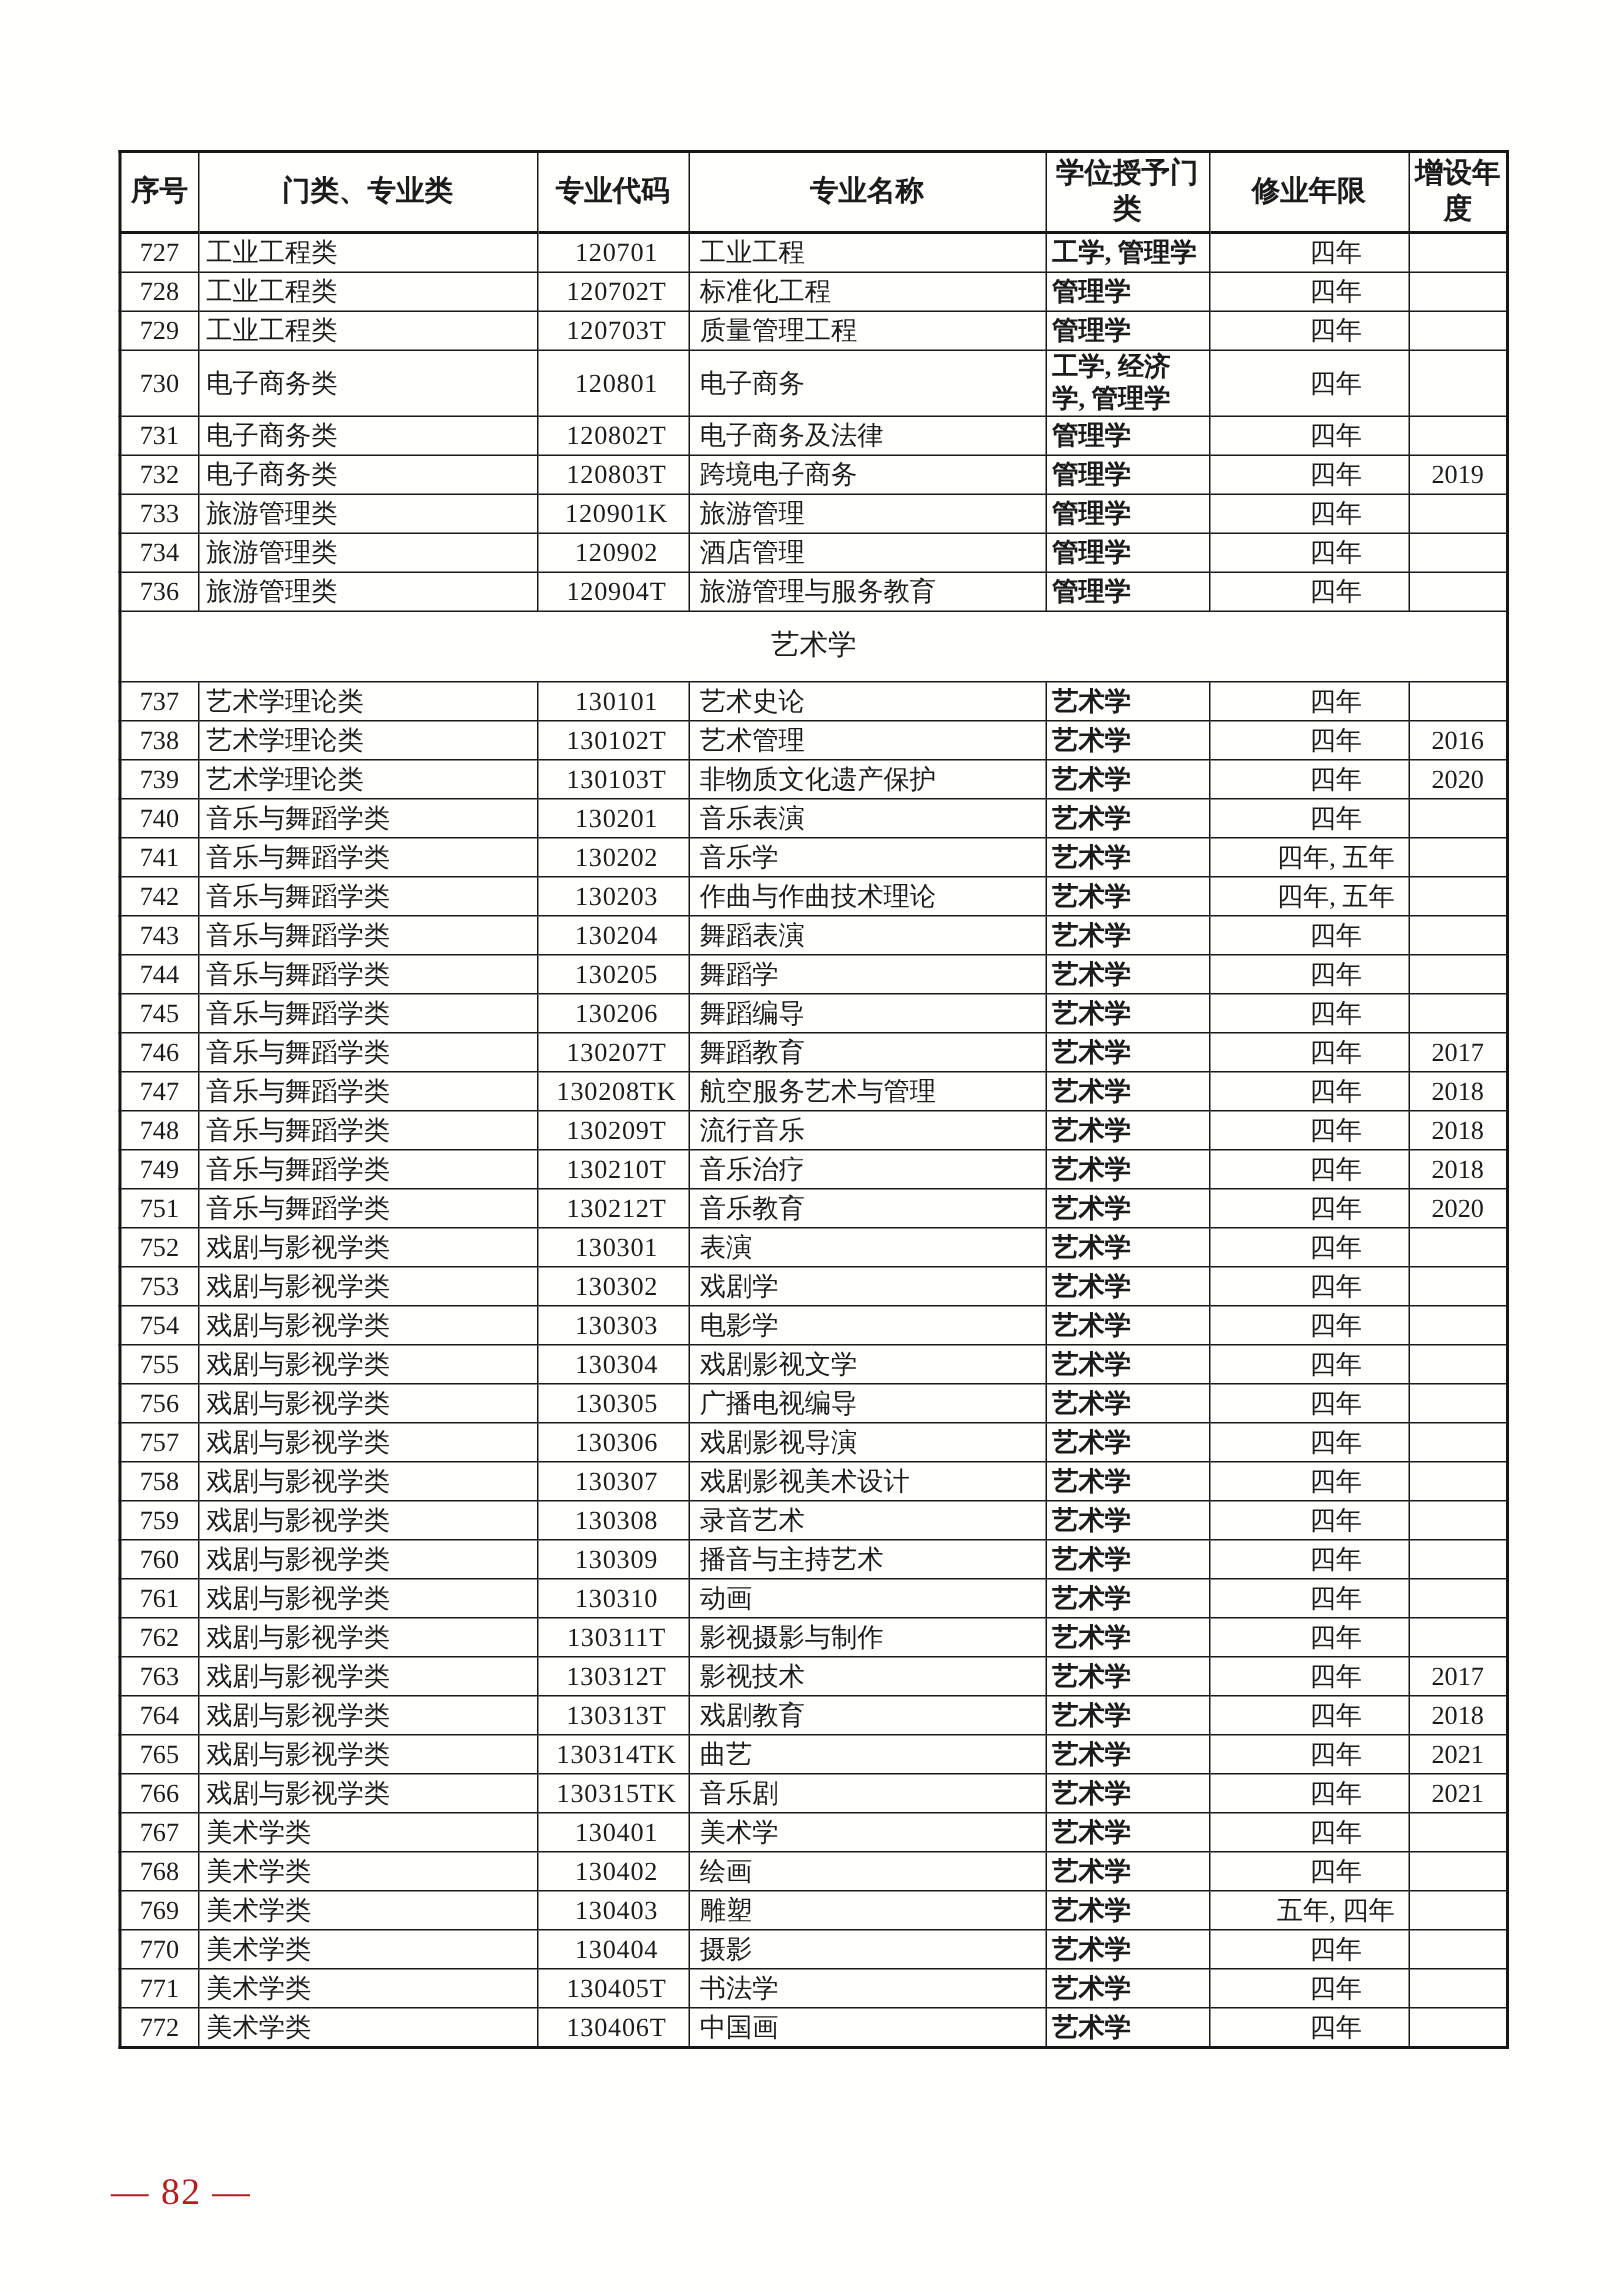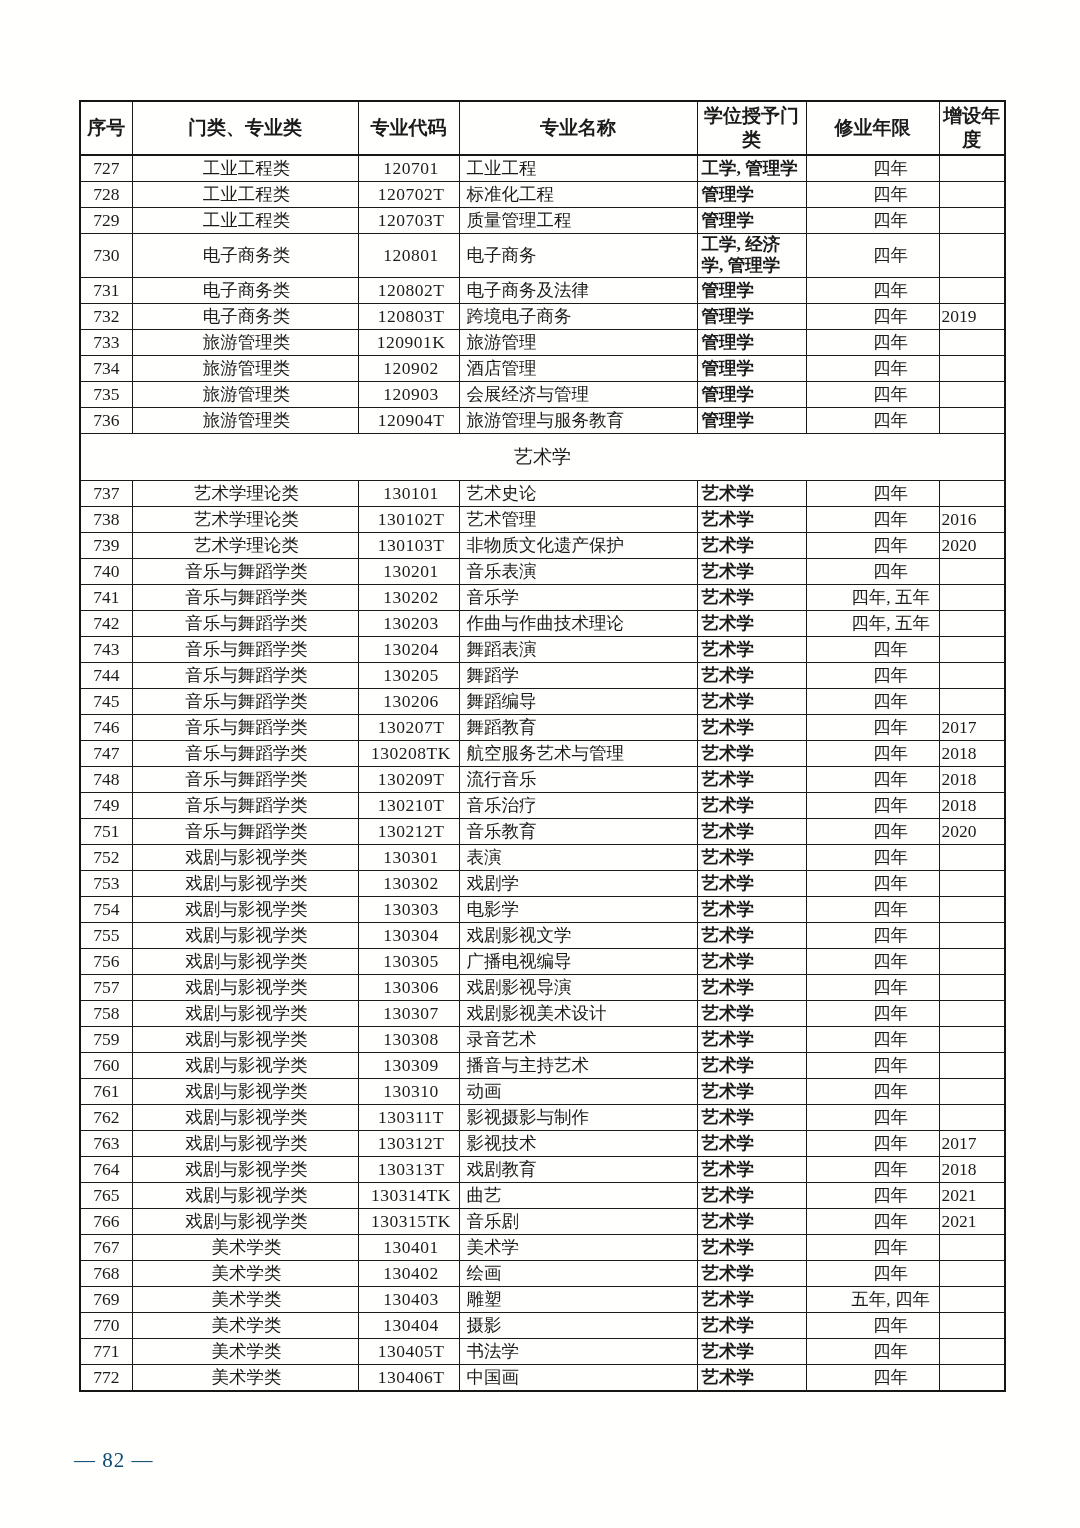--- a/index.html
+++ b/index.html
@@ -33,38 +33,38 @@
     border-bottom:2px solid #161616;
   }
   .doc-table td{
     font-size:17.5px;
     height:25px;
     line-height:1.22;
     padding:0 2px;
     vertical-align:middle;
   }
   td.c-no{text-align:center;}
-  td.c-category{text-align:center;padding-left:5px;}
+  td.c-category{text-align:left;padding-left:5px;}
   td.c-code{text-align:center;padding-left:7px;letter-spacing:0.5px;}
   td.c-name{text-align:left;padding-left:7px;}
   td.c-degree{text-align:left;padding:0 4px;font-weight:bold;}
   td.c-years{text-align:center;padding-left:38px;}
-  td.c-added{}
+  td.c-added{text-align:center;}
   tr.section-row td{
     text-align:center;
     height:46px;
     font-size:19px;
     padding:0;
   }
   .pageno{
     position:absolute;
     left:74px;top:1448px;
-    font-size:21px;
+    font-size:25px;
     letter-spacing:1px;
-    color:#0c4a6e;
+    color:#b91c1c;
   }
 </style>
 </head>
 <body>
 
 <div class="page">
 
   <table class="doc-table">
     <colgroup>
       <col style="width:52px">
@@ -153,29 +153,20 @@
         <tr>
           <td class="c-no">734</td>
           <td class="c-category">旅游管理类</td>
           <td class="c-code">120902</td>
           <td class="c-name">酒店管理</td>
           <td class="c-degree">管理学</td>
           <td class="c-years">四年</td>
           <td class="c-added"></td>
         </tr>
         <tr>
-          <td class="c-no">735</td>
-          <td class="c-category">旅游管理类</td>
-          <td class="c-code">120903</td>
-          <td class="c-name">会展经济与管理</td>
-          <td class="c-degree">管理学</td>
-          <td class="c-years">四年</td>
-          <td class="c-added"></td>
-        </tr>
-        <tr>
           <td class="c-no">736</td>
           <td class="c-category">旅游管理类</td>
           <td class="c-code">120904T</td>
           <td class="c-name">旅游管理与服务教育</td>
           <td class="c-degree">管理学</td>
           <td class="c-years">四年</td>
           <td class="c-added"></td>
         </tr>
         <tr class="section-row">
           <td colspan="7">艺术学</td>

